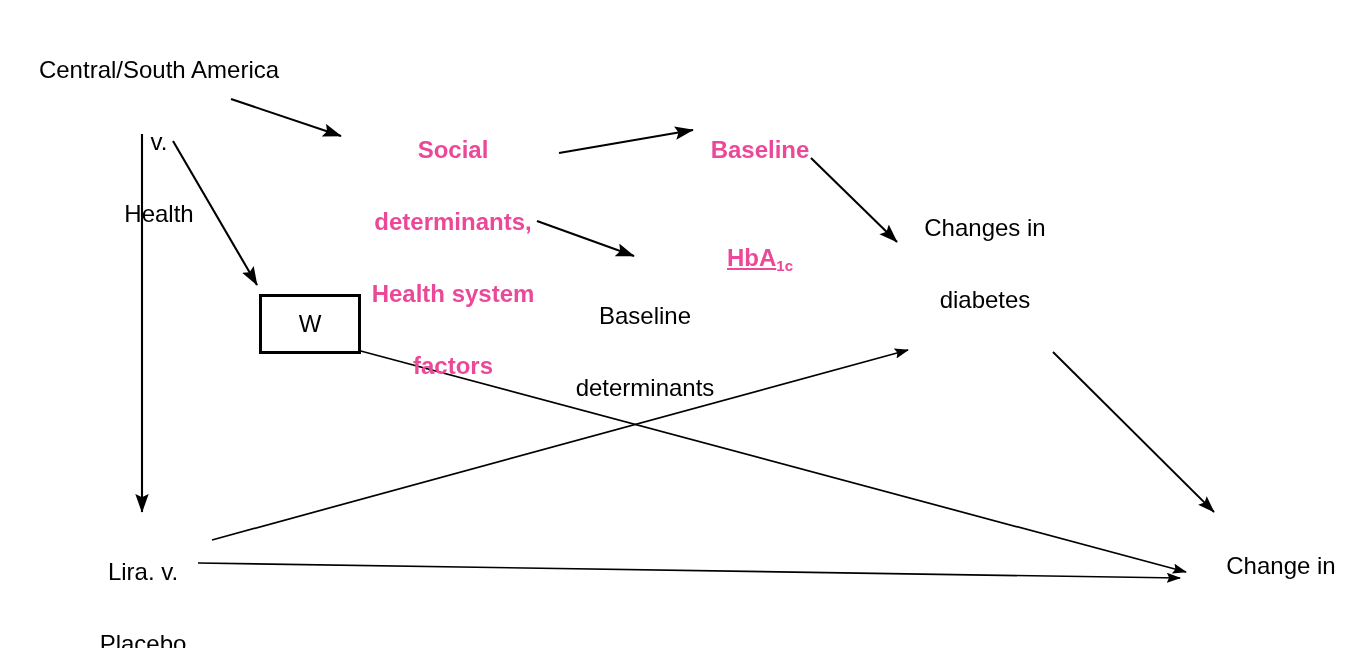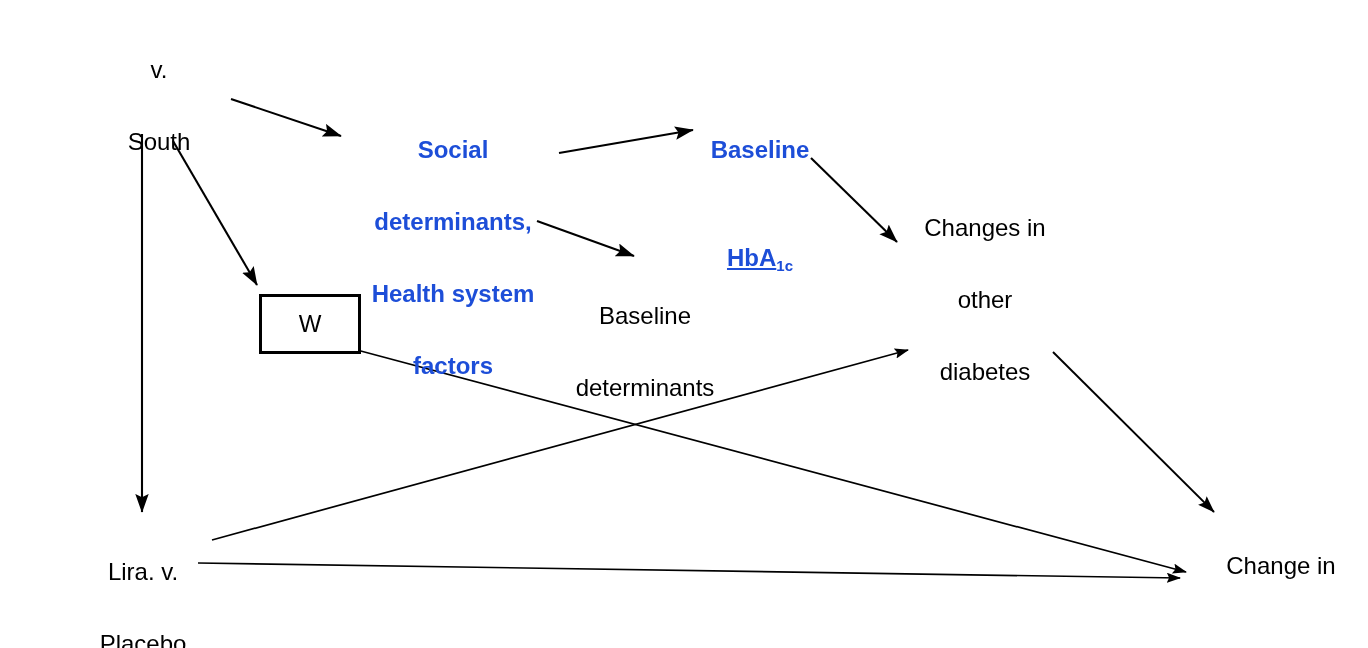--- a/index.html
+++ b/index.html
@@ -14,21 +14,21 @@
   svg#edges{position:absolute;left:0;top:0;width:1368px;height:648px;pointer-events:none;}
   .node{
     position:absolute;
     text-align:center;
     font-size:24px;
     line-height:36px;
     color:#000000;
     white-space:pre-line;
     letter-spacing:0px;
   }
-  .node.gray{color:#1d4ed8;font-weight:bold;}
+  .node.gray{color:#ec4899;font-weight:bold;}
   .node.boxed{
     border:3px solid #000000;
     background:#ffffff;
     line-height:normal;
     display:flex;
     align-items:center;
     justify-content:center;
   }
   .sub{font-size:15px;vertical-align:baseline;position:relative;top:5px;}
   .node span{display:block;}
@@ -64,22 +64,23 @@
     <line x1="357" y1="350" x2="1186" y2="572" stroke="#000000" stroke-width="1.7" marker-end="url(#ahb)"></line>
 
     <line x1="1053" y1="352" x2="1214" y2="512" stroke="#000000" stroke-width="1.9" marker-end="url(#ah)"></line>
 
     <line x1="212" y1="540" x2="908" y2="350" stroke="#000000" stroke-width="1.7" marker-end="url(#ahb)"></line>
 
     <line x1="198" y1="563" x2="1180" y2="578" stroke="#000000" stroke-width="1.7" marker-end="url(#ahb)"></line>
   </svg>
 
   <div class="node" style="left:12px; top:16px; width:294px;">
+    <span class="ln">Central/South America</span>
     <span class="ln">v.</span>
-    <span class="ln">South</span>
+    <span class="ln">Health</span>
   </div>
 
   <div class="node gray" style="left:352px; top:96px; width:202px;">
     <span class="ln">Social</span>
     <span class="ln">determinants,</span>
     <span class="ln">Health system</span>
     <span class="ln">factors</span>
   </div>
 
   <div class="node gray" style="left:690px; top:96px; width:140px;">
@@ -89,21 +90,20 @@
     </span>
   </div>
 
   <div class="node" style="left:540px; top:262px; width:210px;">
     <span class="ln">Baseline</span>
     <span class="ln">determinants</span>
   </div>
 
   <div class="node" style="left:890px; top:174px; width:190px;">
     <span class="ln">Changes in</span>
-    <span class="ln">other</span>
     <span class="ln">diabetes</span>
   </div>
 
   <div class="node boxed" style="left:259px; top:294px; width:96px; height:54px;">
     <span>W</span>
   </div>
 
   <div class="node" style="left:72px; top:518px; width:142px;">
     <span class="ln">Lira. v.</span>
     <span class="ln">Placebo</span>

